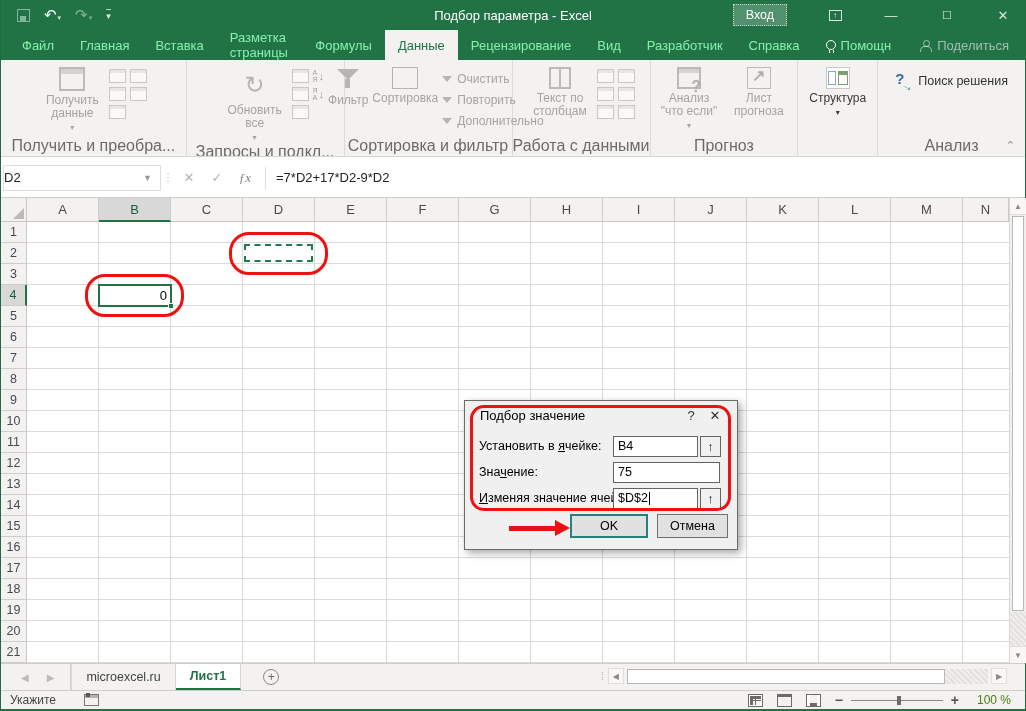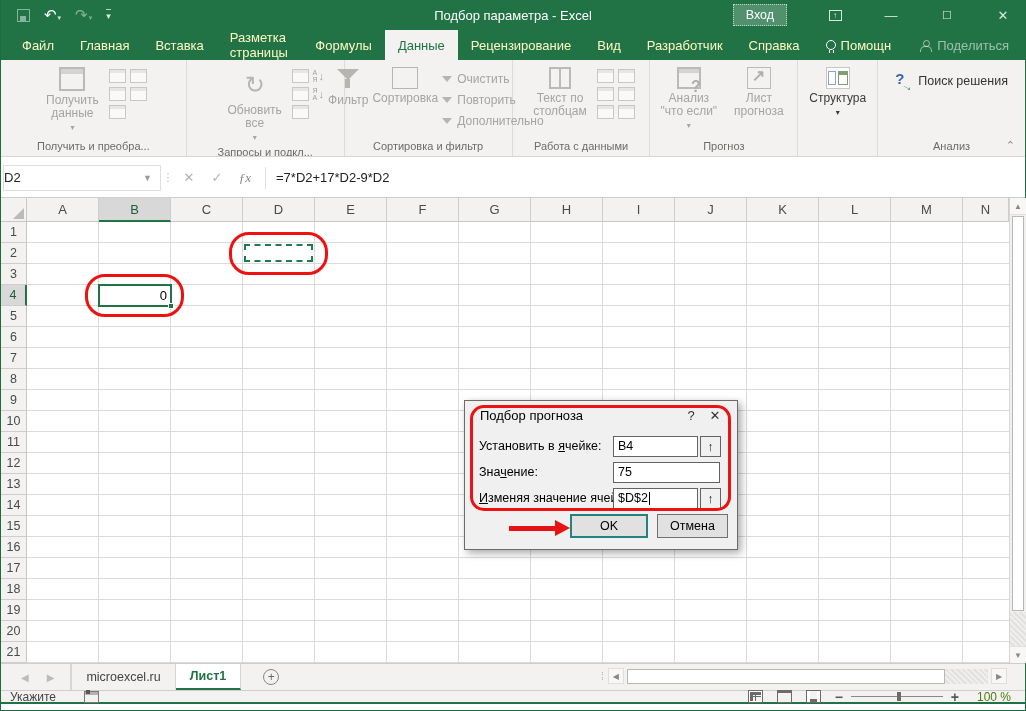--- a/index.html
+++ b/index.html
@@ -16,35 +16,35 @@
   .qat .mini-arrow { font-size:7px; margin-left:1px; opacity:.8; }
   .qat .custom { font-size:9px; border-top:1px solid #cfe5da; padding-top:1px; opacity:.85; }
   .win-title { position:absolute; left:0; right:0; text-align:center; font-size:13px; color:#fff; pointer-events:none; }
   .title-right { margin-left:auto; display:flex; align-items:center; gap:12px; z-index:2; }
   .login-btn { background:rgba(255,255,255,.22); border:1px dotted rgba(255,255,255,.65); color:#fff; font-size:12.5px; padding:3px 12px; margin-right:14px; font-family:inherit; }
   .wbtn { width:44px; height:30px; display:flex; align-items:center; justify-content:center; color:#d5e8de; font-size:13px; }
   .ribopt { width:13px; height:11px; border:1px solid #d5e8de; position:relative; font-size:8px; text-align:center; line-height:9px; }
 
   
   .menubar { position:absolute; top:30px; left:0; right:0; height:30px; background:#217346; display:flex; align-items:stretch; padding-left:8px; }
-  .mtab { display:flex; align-items:center; gap:5px; padding:0 13px; color:#fef9c3; font-size:13px; cursor:default; }
+  .mtab { display:flex; align-items:center; gap:5px; padding:0 13px; color:#86efac; font-size:13px; cursor:default; }
   .mtab.active { background:#f3f2f1; color:#217346; }
   .bulb { width:10px; height:10px; border:1.5px solid #fff; border-radius:50%; position:relative; }
   .bulb::after { content:""; position:absolute; left:2px; top:9px; width:3px; height:3px; border-left:1.5px solid #fff; border-right:1.5px solid #fff; }
   .mshare { margin-left:auto; display:flex; align-items:center; gap:6px; padding:0 16px; color:rgba(255,255,255,.55); font-size:13px; }
   .person { width:11px; height:11px; position:relative; }
   .person::before { content:""; position:absolute; left:3px; top:0; width:5px; height:5px; border:1.2px solid rgba(255,255,255,.55); border-radius:50%; }
   .person::after { content:""; position:absolute; left:0; top:6px; width:10px; height:5px; border:1.2px solid rgba(255,255,255,.55); border-bottom:none; border-radius:5px 5px 0 0; }
 
   
   .ribbon { position:absolute; top:60px; left:0; right:0; height:97px; background:#f3f2f1; border-bottom:1px solid #d8d6d4; display:flex; }
   .rgroup { border-right:1px solid #dedcda; display:flex; flex-direction:column; }
   .g0{width:186px;} .g1{width:158px;} .g2{width:168px;} .g3{width:138px;} .g4{width:148px;} .g5{width:80px;} .g6{width:147px; border-right:none;}
   .rcontent { flex:1; display:flex; justify-content:center; gap:4px; padding-top:5px; }
-  .rglabel { height:18px; font-size:11px; color:#6d6b68; text-align:center; line-height:16px; white-space:nowrap; overflow:hidden; }
+  .rglabel { height:18px; font-size:16px; color:#6d6b68; text-align:center; line-height:16px; white-space:nowrap; overflow:hidden; }
   .rbig { display:flex; flex-direction:column; align-items:center; width:66px; font-size:12px; line-height:13px; text-align:center; color:#3b3a39; padding-top:2px; }
   .rbig.dis { color:#a6a4a2; }
   .rbig .drop { font-size:8px; color:inherit; margin-top:1px; }
   .ric { height:34px; display:flex; align-items:center; justify-content:center; margin-bottom:3px; }
   .icol { display:flex; flex-direction:column; gap:4px; padding-top:4px; }
   .irow { display:flex; gap:4px; }
   .ism { width:17px; height:14px; border:1px solid #c9c7c5; background:#faf9f8; box-shadow:inset 0 3px 0 #e8e6e4; }
   .rstack { display:flex; flex-direction:column; gap:7px; padding-top:7px; }
   .rsmall { display:flex; align-items:center; gap:5px; font-size:12px; color:#a6a4a2; white-space:nowrap; }
   .fmini { width:0; height:0; border-left:5px solid transparent; border-right:5px solid transparent; border-top:6px solid #b7b5b2; }
@@ -119,21 +119,21 @@
   .addsheet { display:flex; align-items:center; padding:0 22px; }
   .addsheet .plus { width:16px; height:16px; border:1px solid #8a8886; border-radius:50%; color:#6a6866; font-size:12px; line-height:14px; text-align:center; }
   .hscroll { position:absolute; right:18px; top:667px; left:600px; height:18px; display:flex; align-items:center; gap:3px; }
   .hs-dots { color:#b5b3b1; font-size:10px; letter-spacing:1px; }
   .hs-btn { width:16px; height:16px; background:#f8f7f6; border:1px solid #e0dedc; color:#8a8886; font-size:8px; display:flex; align-items:center; justify-content:center; }
   .hs-track { flex:1; height:15px; display:flex; }
   .hs-thumb { width:88%; background:#fff; border:1px solid #b9b7b5; }
   .hs-hatch { flex:1; background:repeating-linear-gradient(45deg,#efeeed 0 2px,#e2e1e0 2px 4px); }
 
   
-  .statusbar { position:absolute; top:690px; left:0; right:0; height:14px; background:#f3f2f1; border-top:1px solid #d0cecc; border-bottom:2px solid #217346; display:flex; align-items:center; font-size:12px; color:#444; }
+  .statusbar { position:absolute; top:690px; left:0; right:0; height:21px; background:#f3f2f1; border-top:1px solid #d0cecc; border-bottom:2px solid #217346; display:flex; align-items:center; font-size:12px; color:#444; }
   .sb-mode { padding-left:9px; }
   .sb-macro { margin-left:28px; width:15px; height:12px; border:1px solid #7a7876; box-shadow:inset 0 3px 0 #b5b3b1; position:relative; }
   .sb-macro::after { content:""; position:absolute; left:1px; top:-2px; width:4px; height:4px; background:#5a5856; }
   .sb-right { margin-left:auto; display:flex; align-items:center; gap:14px; padding-right:14px; }
   .view-ic { width:15px; height:13px; border:1px solid #6d6b68; }
   .view-ic.grid { box-shadow:inset 0 0 0 1px #fff, inset 4px 4px 0 0 #6d6b68; background:linear-gradient(to right, transparent 0 6px, #6d6b68 6px 7px, transparent 7px), linear-gradient(transparent 0 5px, #6d6b68 5px 6px, transparent 6px); }
   .view-ic.page { box-shadow:inset 0 2px 0 #6d6b68; }
   .view-ic.brk { box-shadow:inset 3px 0 0 #fff, inset -3px 0 0 #fff, inset 0 -3px 0 #6d6b68; }
   .zoomer { display:flex; align-items:center; gap:8px; color:#5a5856; }
   .zo-minus, .zo-plus { font-size:14px; font-weight:bold; color:#5a5856; }
@@ -476,21 +476,21 @@
             <span class="zo-thumb"></span>
           </span>
         <span class="zo-plus">+</span>
       </div>
       <span class="zo-pct">100 %</span>
     </div>
   </div>
 
   <div class="dialog">
     <div class="dtitle">
-      <span>Подбор прогноза</span>
+      <span>Подбор значение</span>
       <span class="dt-help">?</span>
       <span class="dt-close">✕</span>
     </div>
     <div class="dbody" id="dbody">
         <div class="drow">
           <label class="dlabel"><span>Установить в </span><span class="u">я</span><span>чейке:</span></label>
           <div class="dinput">
             <span>B4</span>
           </div>
           <div class="rangebtn">↑</div>

